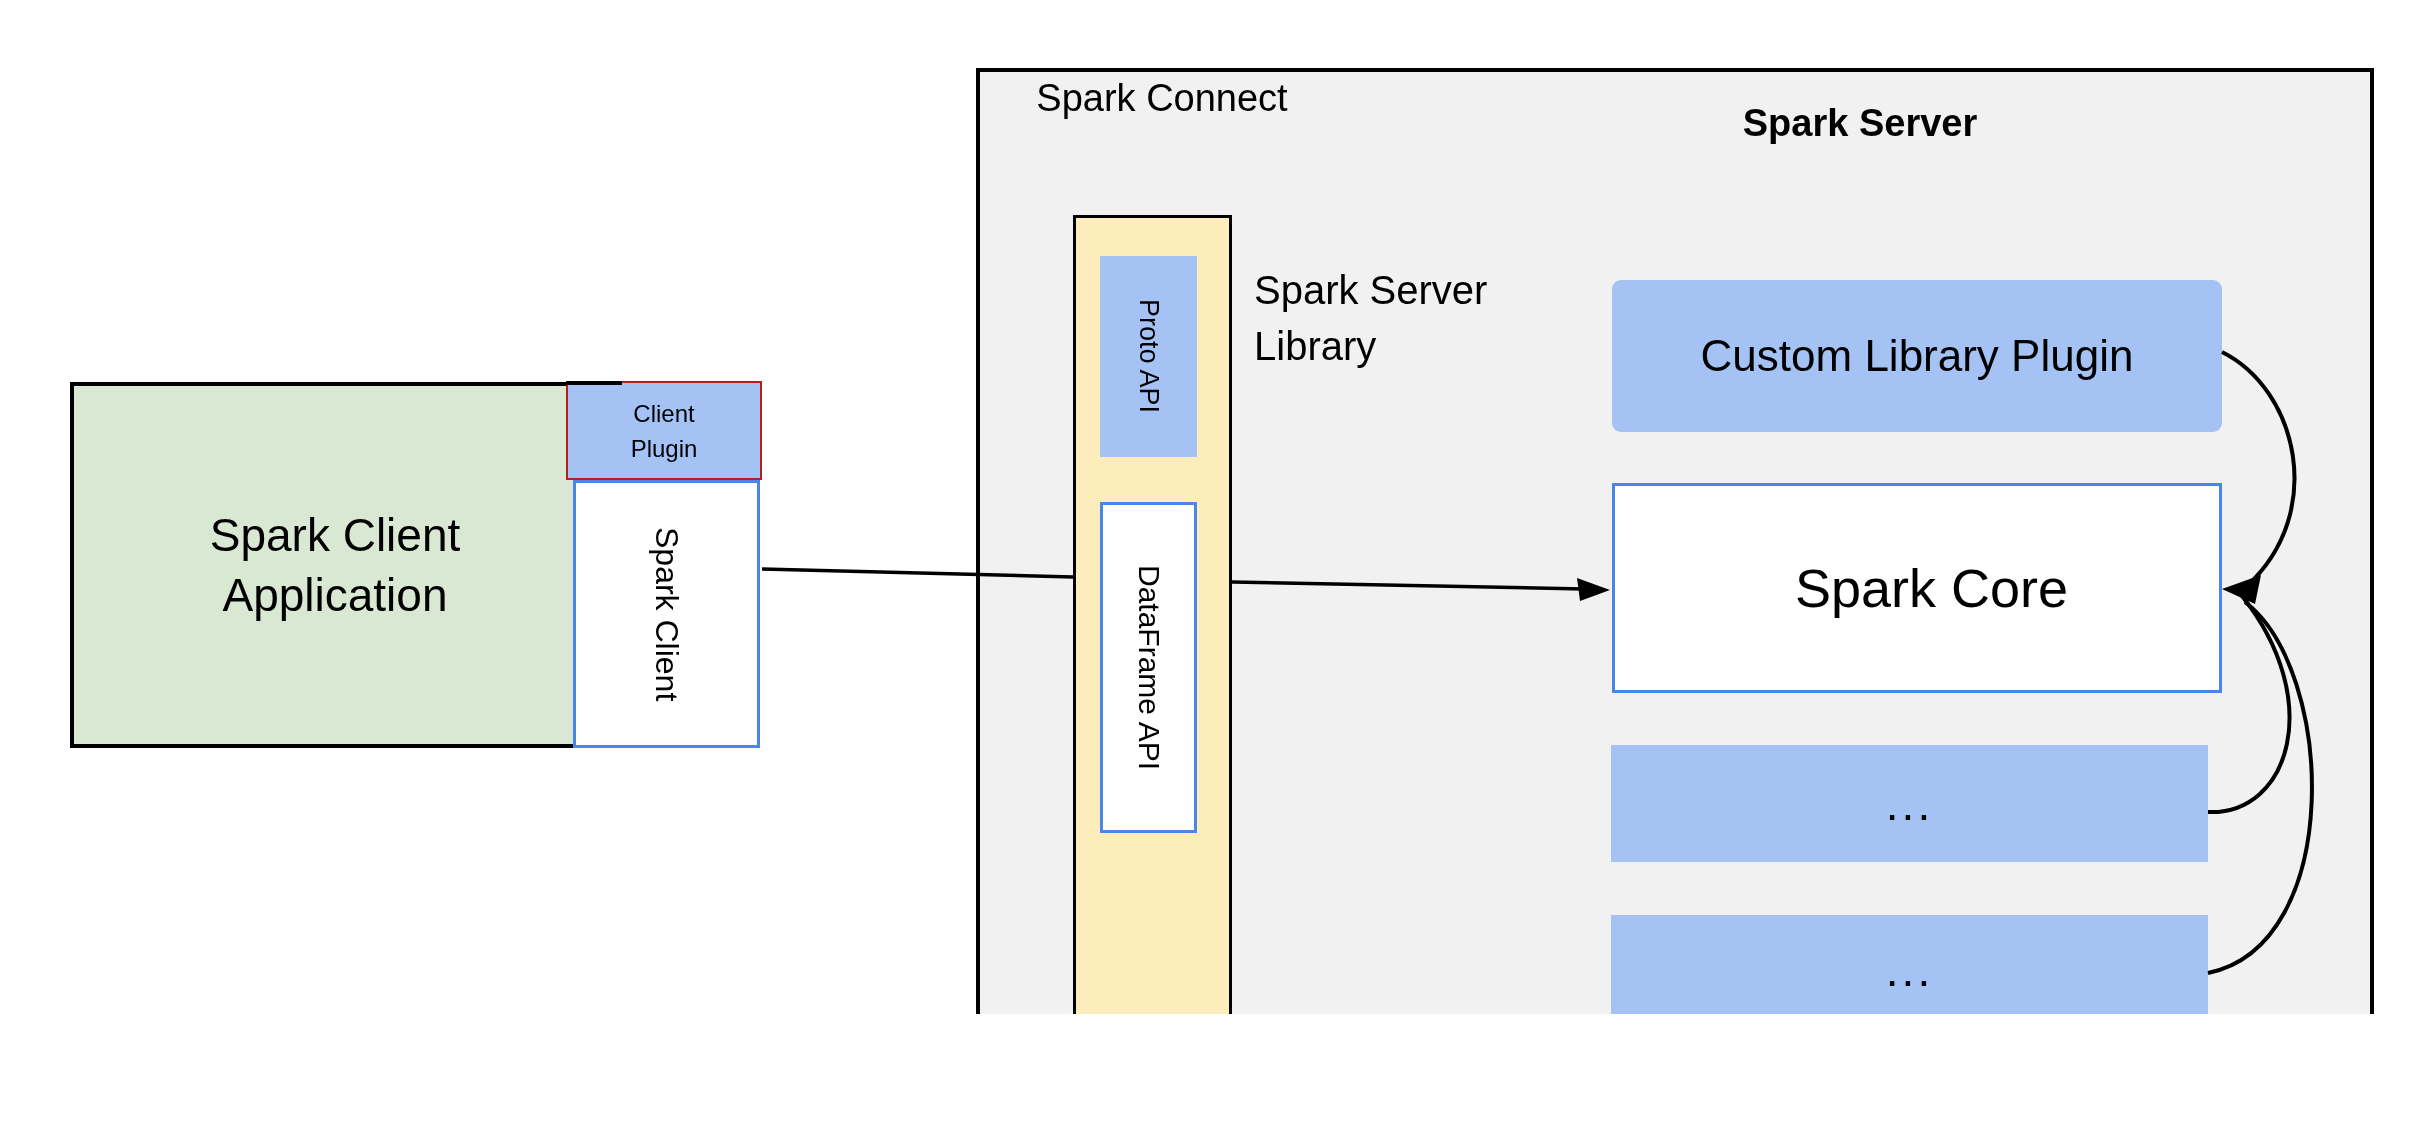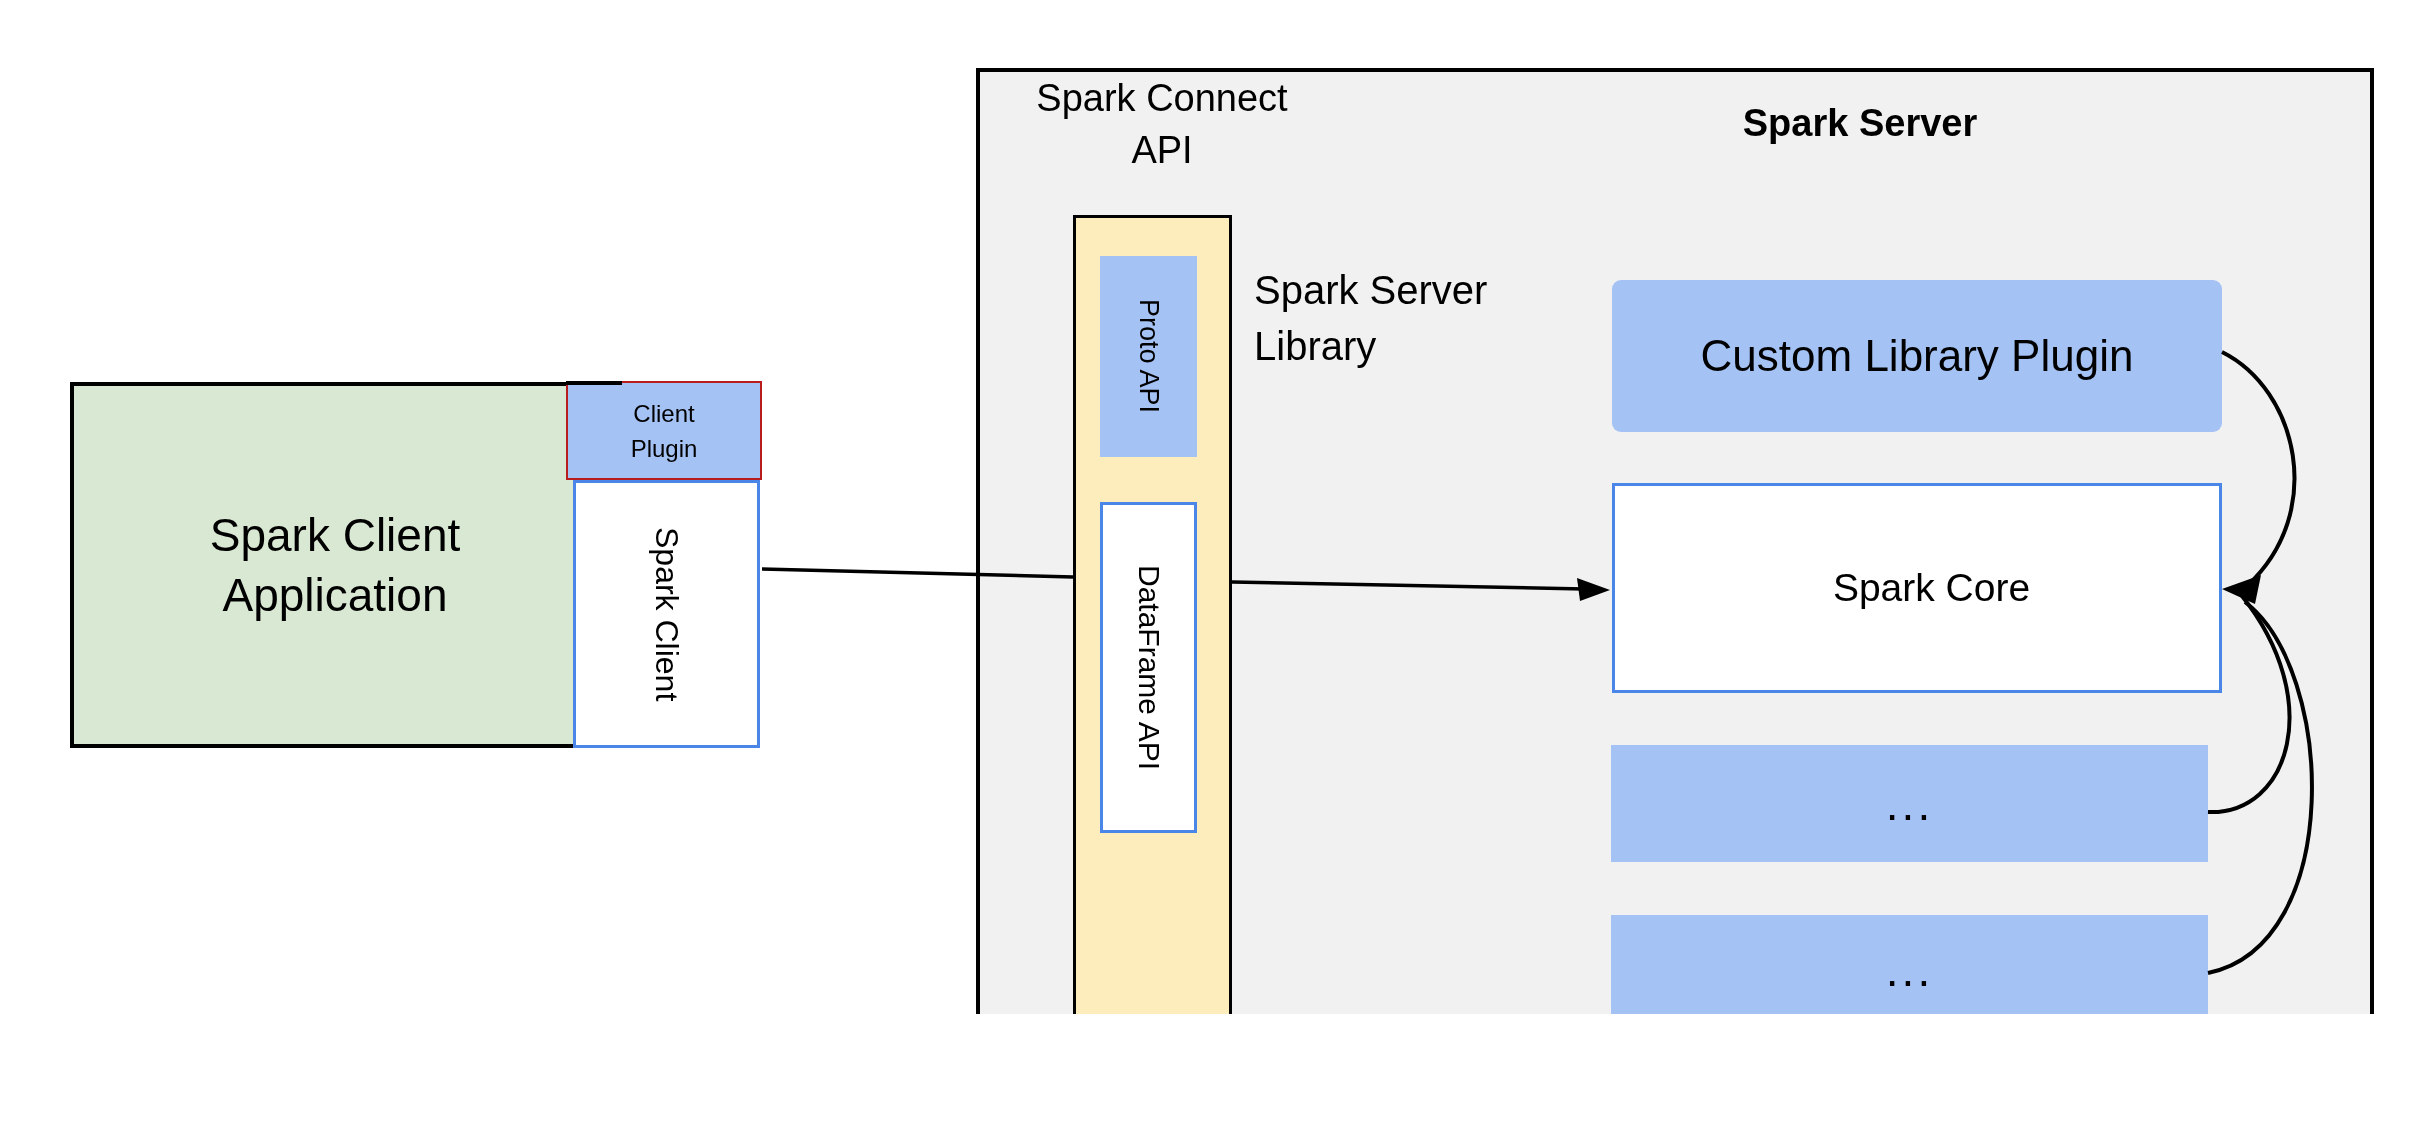--- a/index.html
+++ b/index.html
@@ -85,21 +85,21 @@
   .plugin-box{
     left:1612px;top:280px;width:610px;height:152px;
     background:var(--blue);
     font-size:44px;
     border-radius:9px;
   }
   .core-box{
     left:1612px;top:483px;width:610px;height:210px;
     background:#fff;
     border:3px solid var(--blue-border);
-    font-size:39px;
+    font-size:54px;
     padding-left:29px;
   }
   .slot1{
     left:1611px;top:745px;width:597px;height:117px;
     background:var(--blue);
     font-size:46px;letter-spacing:3px;
   }
   .slot2{
     left:1611px;top:915px;width:597px;height:110px;
     background:var(--blue);
@@ -114,21 +114,20 @@
 </style>
 </head>
 <body>
 
 <div id="canvas">
 
   <div class="abs gray-panel"></div>
 
   <div class="abs connect-title">
     <div>Spark Connect</div>
-    <div>API</div>
   </div>
 
   <div class="abs server-title">Spark Server</div>
 
   <div class="abs center green-box">
     <div>
       <div>Spark Client</div>
       <div>Application</div>
     </div>
   </div>

